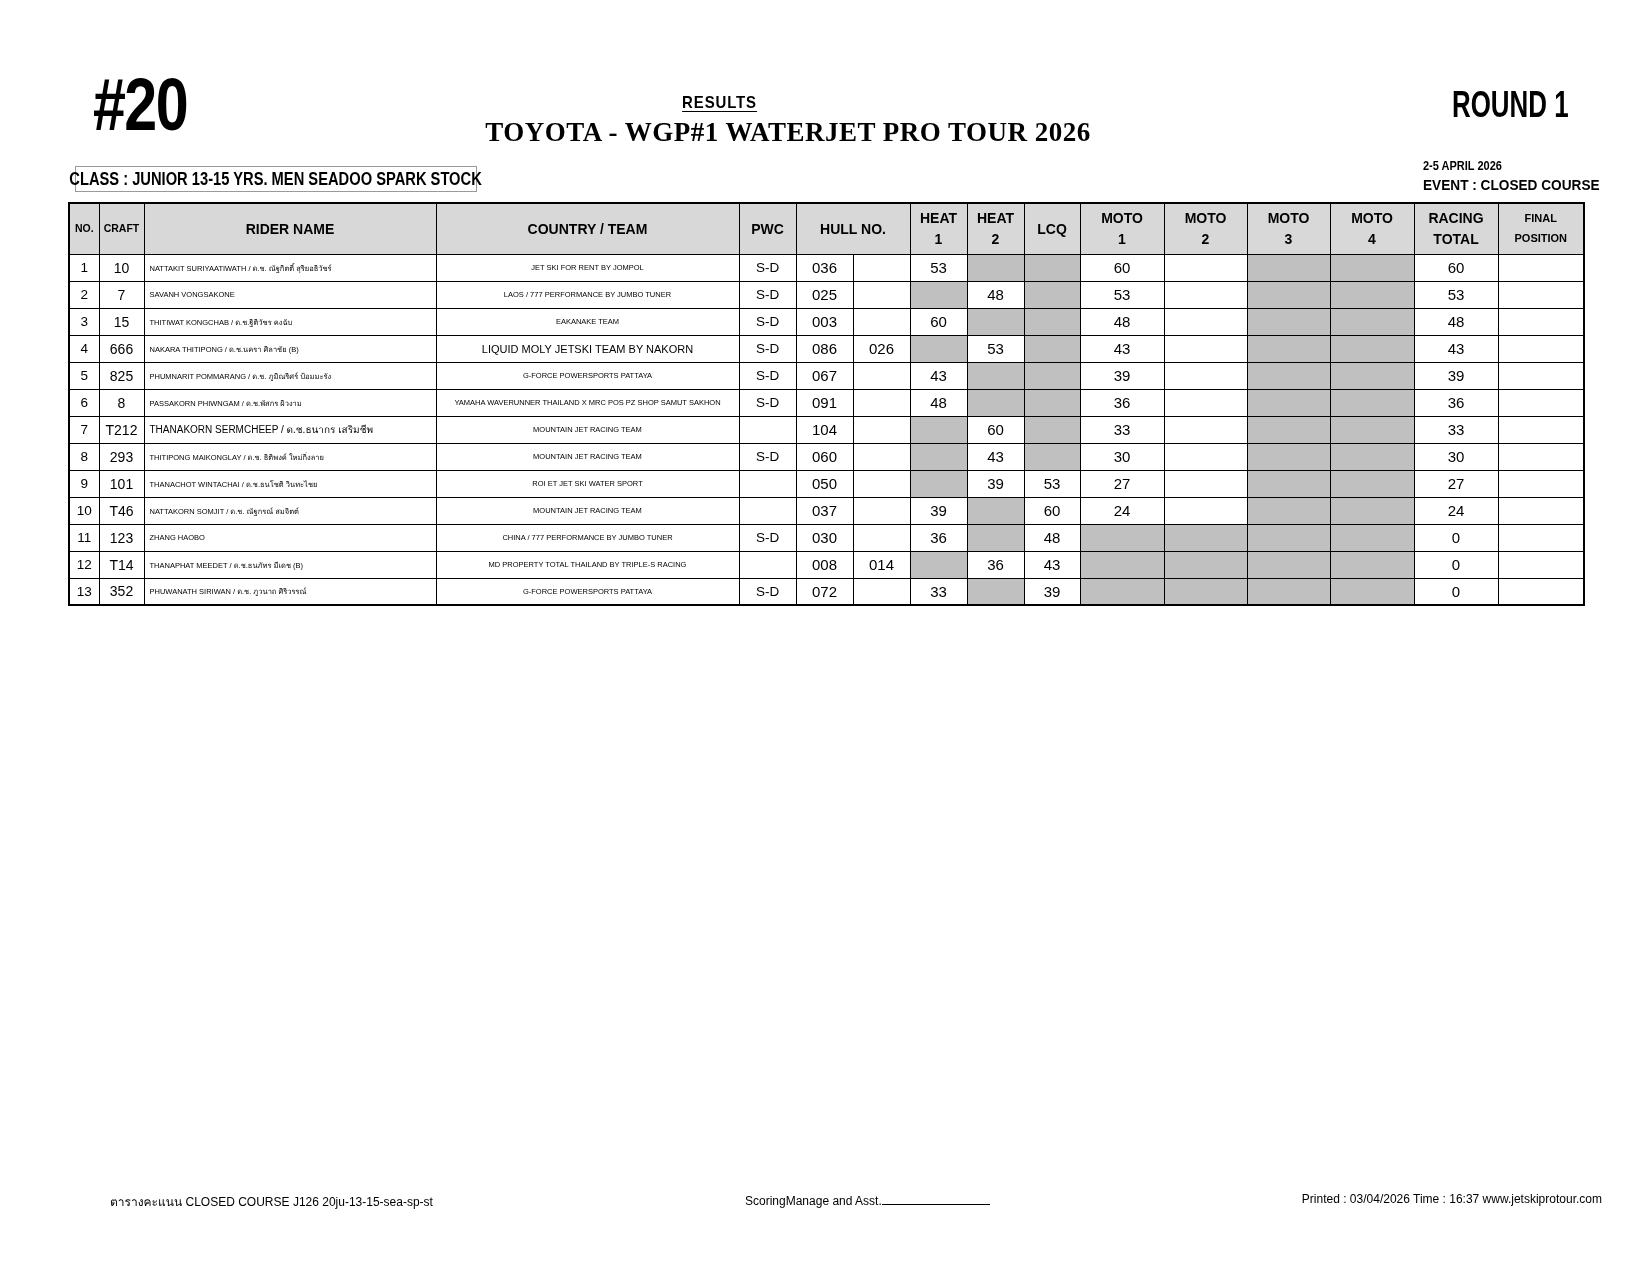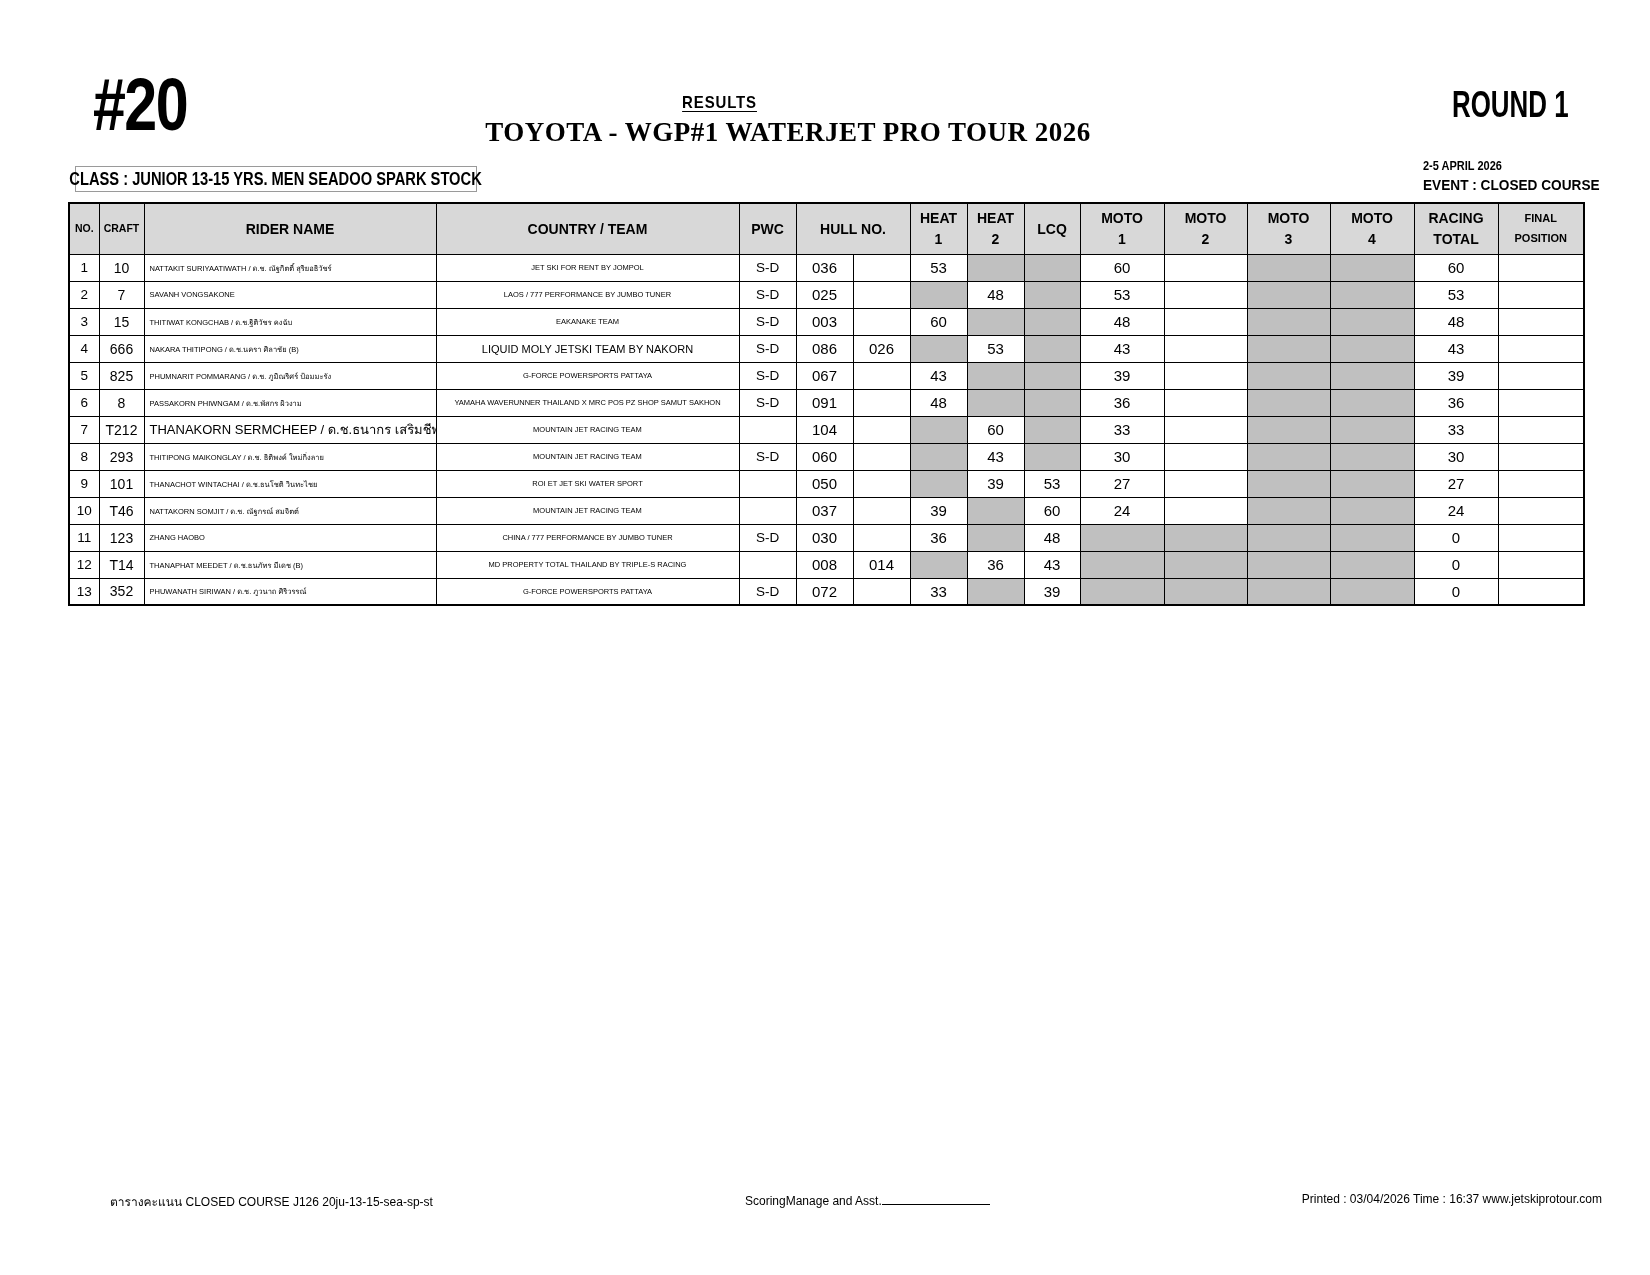--- a/index.html
+++ b/index.html
@@ -271,21 +271,21 @@
             <td class="c-moto1">36</td>
             <td class="c-moto2"></td>
             <td class="c-moto3 blocked"></td>
             <td class="c-moto4 blocked"></td>
             <td class="c-points">36</td>
             <td class="c-final"></td>
           </tr>
           <tr>
             <td class="c-no">7</td>
             <td class="c-craft">T212</td>
-            <td class="c-rider fit" style="font-size: 13px; margin-left: 29px;">THANAKORN SERMCHEEP / ด.ช.ธนากร เสริมชีพ</td>
+            <td class="c-rider fit" style="font-size: 10px; margin-left: 29px;">THANAKORN SERMCHEEP / ด.ช.ธนากร เสริมชีพ</td>
             <td class="c-team fit" style="font-size: 7.5px;">MOUNTAIN JET RACING TEAM</td>
             <td class="c-pwc"></td>
             <td class="c-hull1">104</td>
             <td class="c-hull2"></td>
             <td class="c-heat1 blocked"></td>
             <td class="c-heat2">60</td>
             <td class="c-lcq blocked"></td>
             <td class="c-moto1">33</td>
             <td class="c-moto2"></td>
             <td class="c-moto3 blocked"></td>

